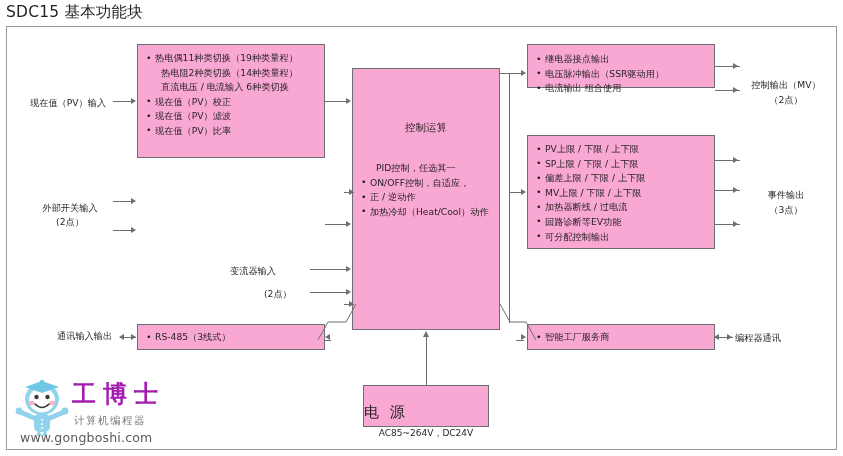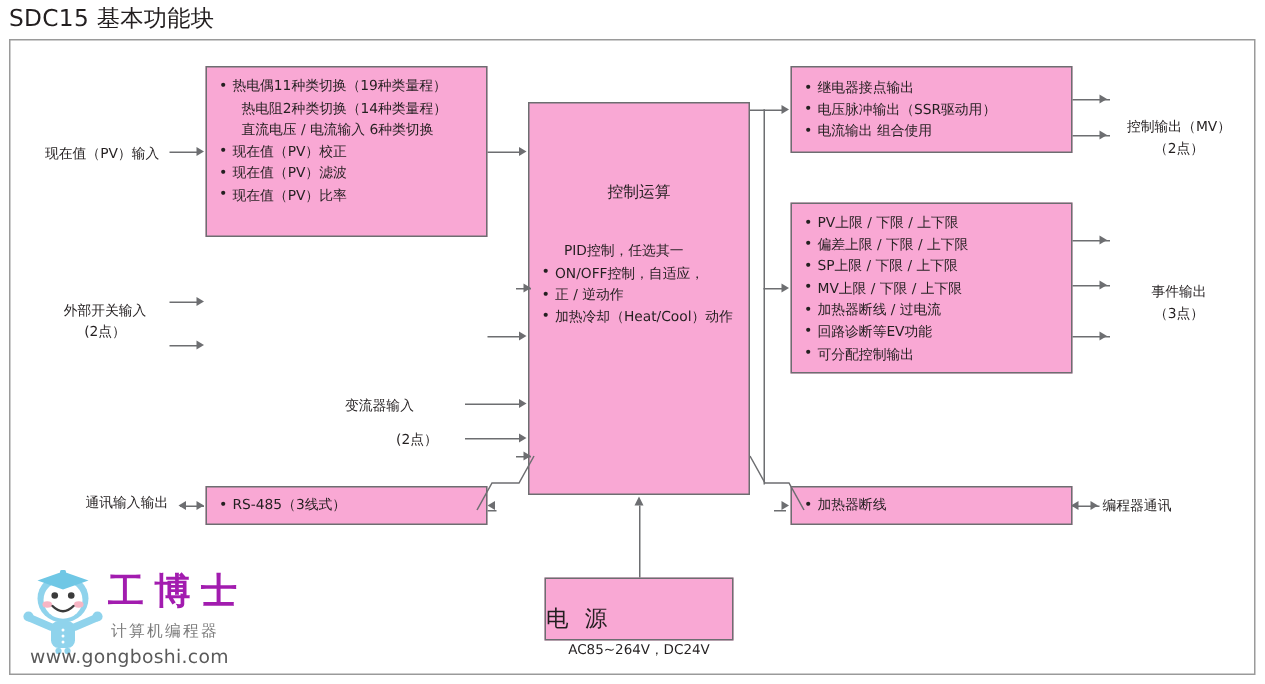--- a/index.html
+++ b/index.html
@@ -188,49 +188,49 @@
   <div class="box" id="center-block" style="left:352px; top:68px; width:148px; height:262px;">
     <div class="ctitle">控制运算</div>
     <div class="box-inner" style="padding-top:0;">
       <div class="li sub">PID控制，任选其一</div>
       <div class="li">ON/OFF控制，自适应，</div>
       <div class="li">正 / 逆动作</div>
       <div class="li">加热冷却（Heat/Cool）动作</div>
     </div>
   </div>
 
-  <div class="box" id="out-block" style="left:527px; top:44px; width:188px; height:58px;">
+  <div class="box" id="out-block" style="left:527px; top:44px; width:188px; height:44px;">
     <div class="box-inner" style="padding-top:7px;">
       <div class="li">继电器接点输出</div>
       <div class="li">电压脉冲输出（SSR驱动用）</div>
       <div class="li">电流输出  组合使用</div>
     </div>
   </div>
 
   <div class="box" id="ev-block" style="left:527px; top:135px; width:188px; height:114px;">
     <div class="box-inner" style="padding-top:6px;">
       <div class="li">PV上限 / 下限 / 上下限</div>
+      <div class="li">SP上限 / 下限 / 上下限</div>
       <div class="li">偏差上限 / 下限 / 上下限</div>
-      <div class="li">SP上限 / 下限 / 上下限</div>
       <div class="li">MV上限 / 下限 / 上下限</div>
       <div class="li">加热器断线 / 过电流</div>
       <div class="li">回路诊断等EV功能</div>
       <div class="li">可分配控制输出</div>
     </div>
   </div>
 
   <div class="box" id="comm-block" style="left:137px; top:324px; width:188px; height:26px;">
     <div class="box-inner" style="padding-top:5px;">
       <div class="li">RS-485（3线式）</div>
     </div>
   </div>
 
   <div class="box" id="prog-block" style="left:527px; top:324px; width:188px; height:26px;">
     <div class="box-inner" style="padding-top:5px;">
-      <div class="li">加热器断线</div>
+      <div class="li">智能工厂服务商</div>
     </div>
   </div>
 
   <div class="box" id="power-block" style="left:363px; top:385px; width:126px; height:42px;">
     <div class="p1">电 源</div>
     <div class="p2">AC85~264V，DC24V</div>
   </div>
 
   <div class="hline" style="left:113px; top:101px; width:19px;"></div>
   <div class="arr arr-r" style="left:131px; top:98px;"></div>

